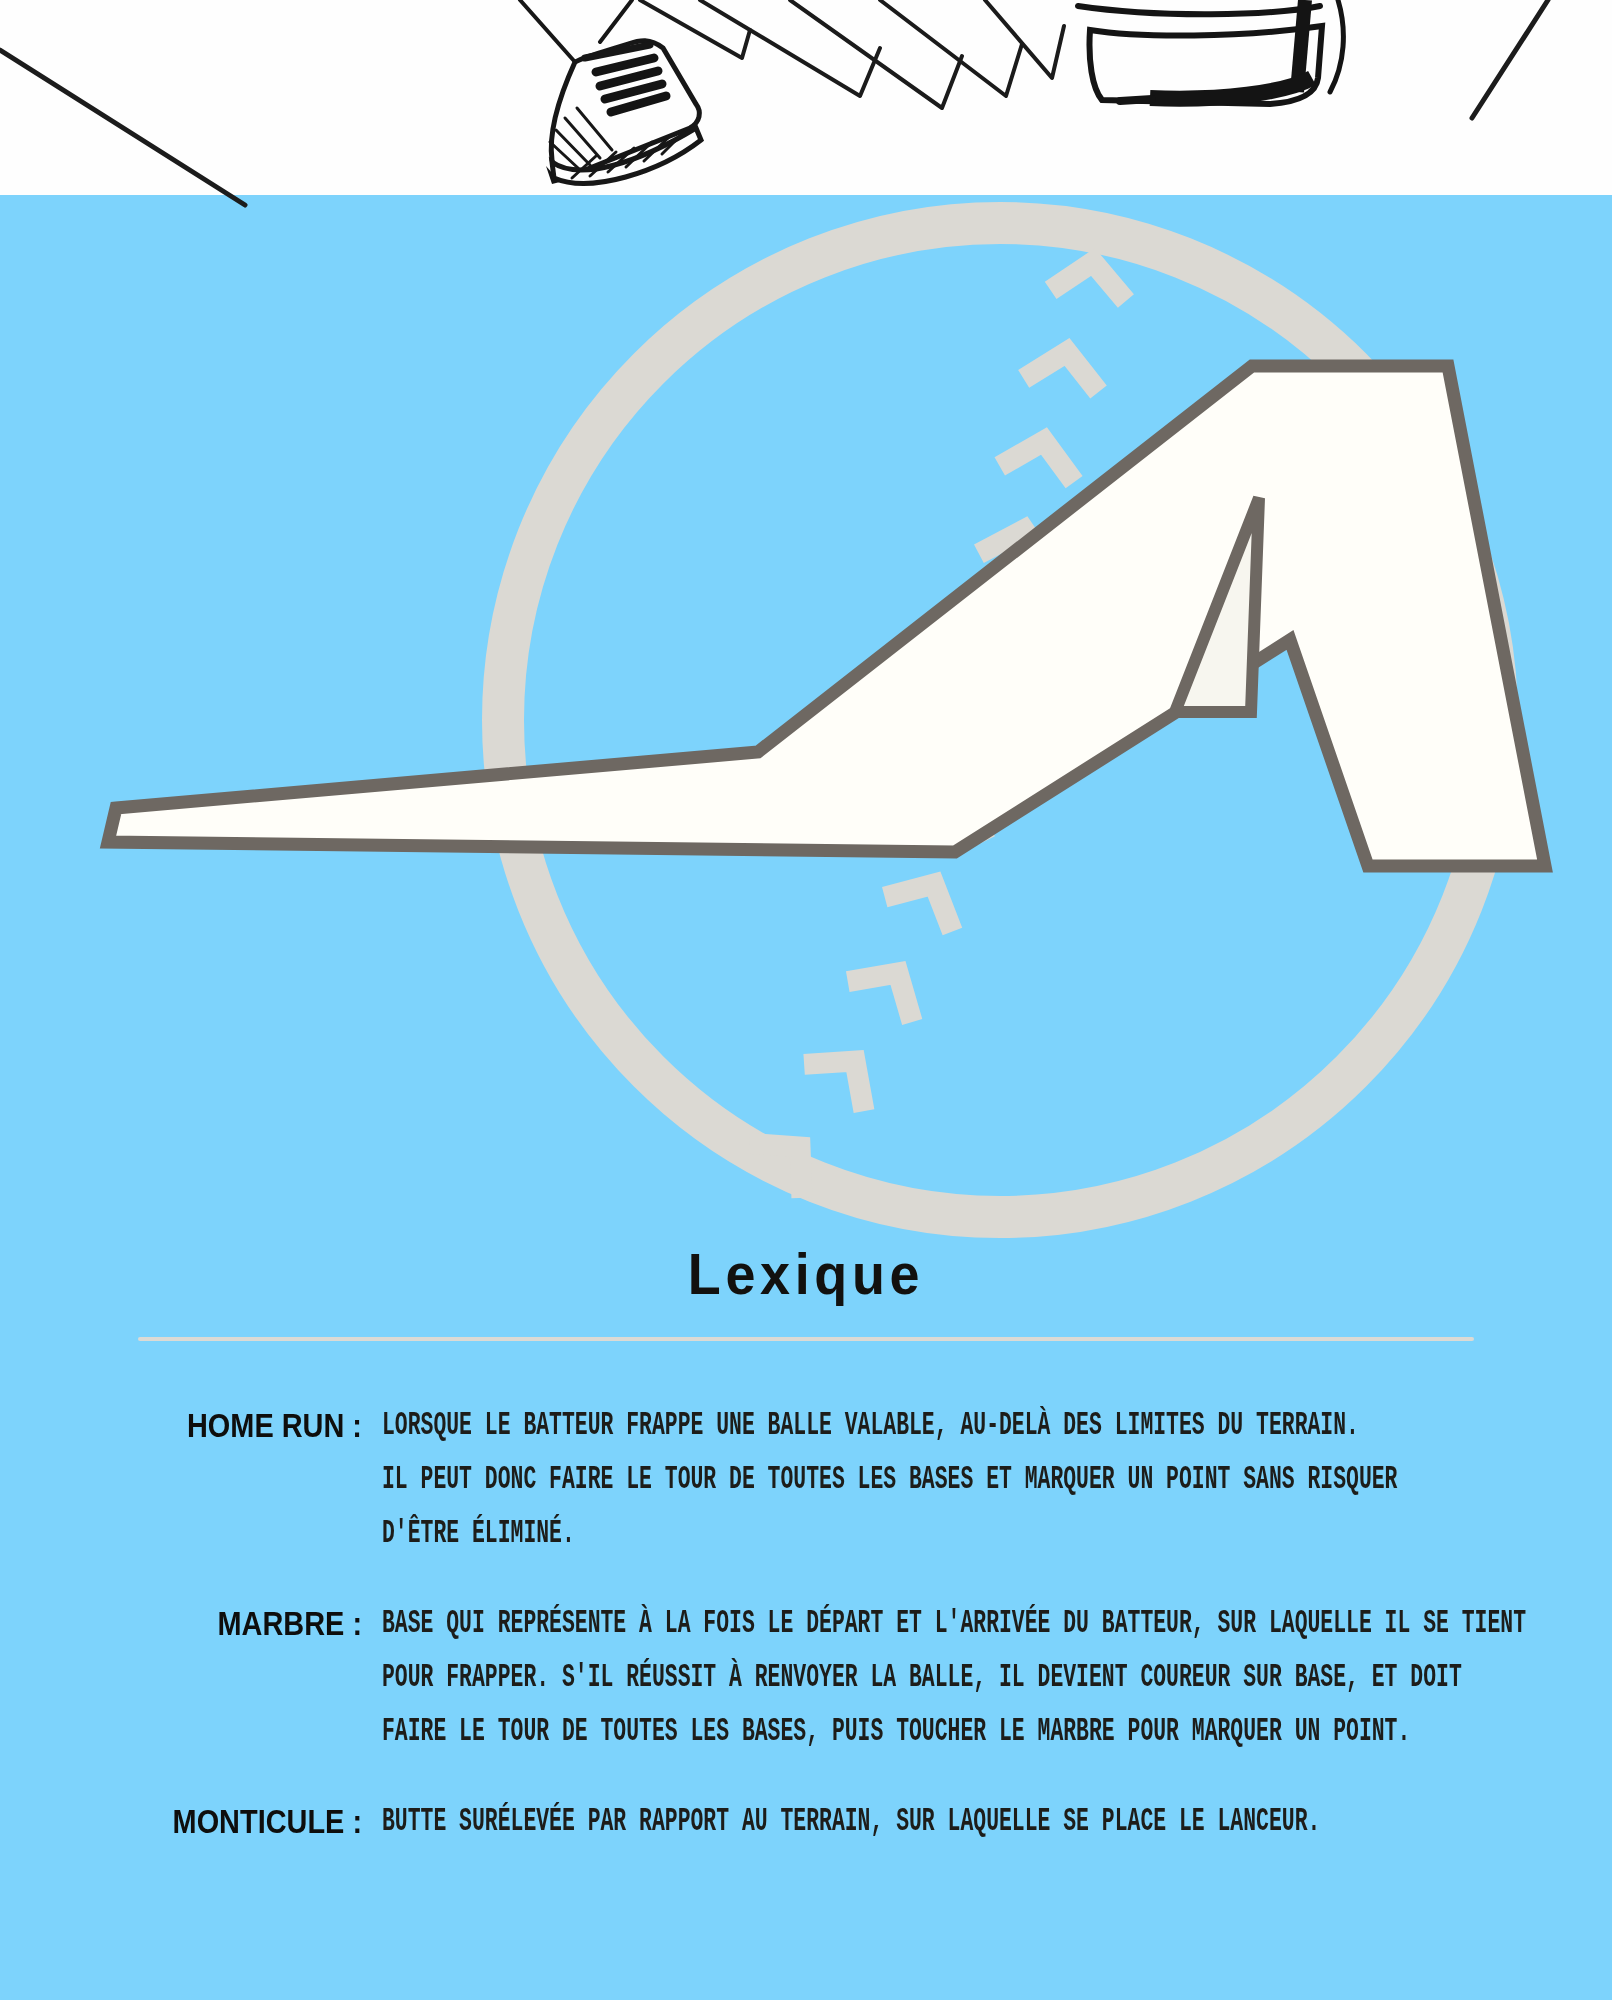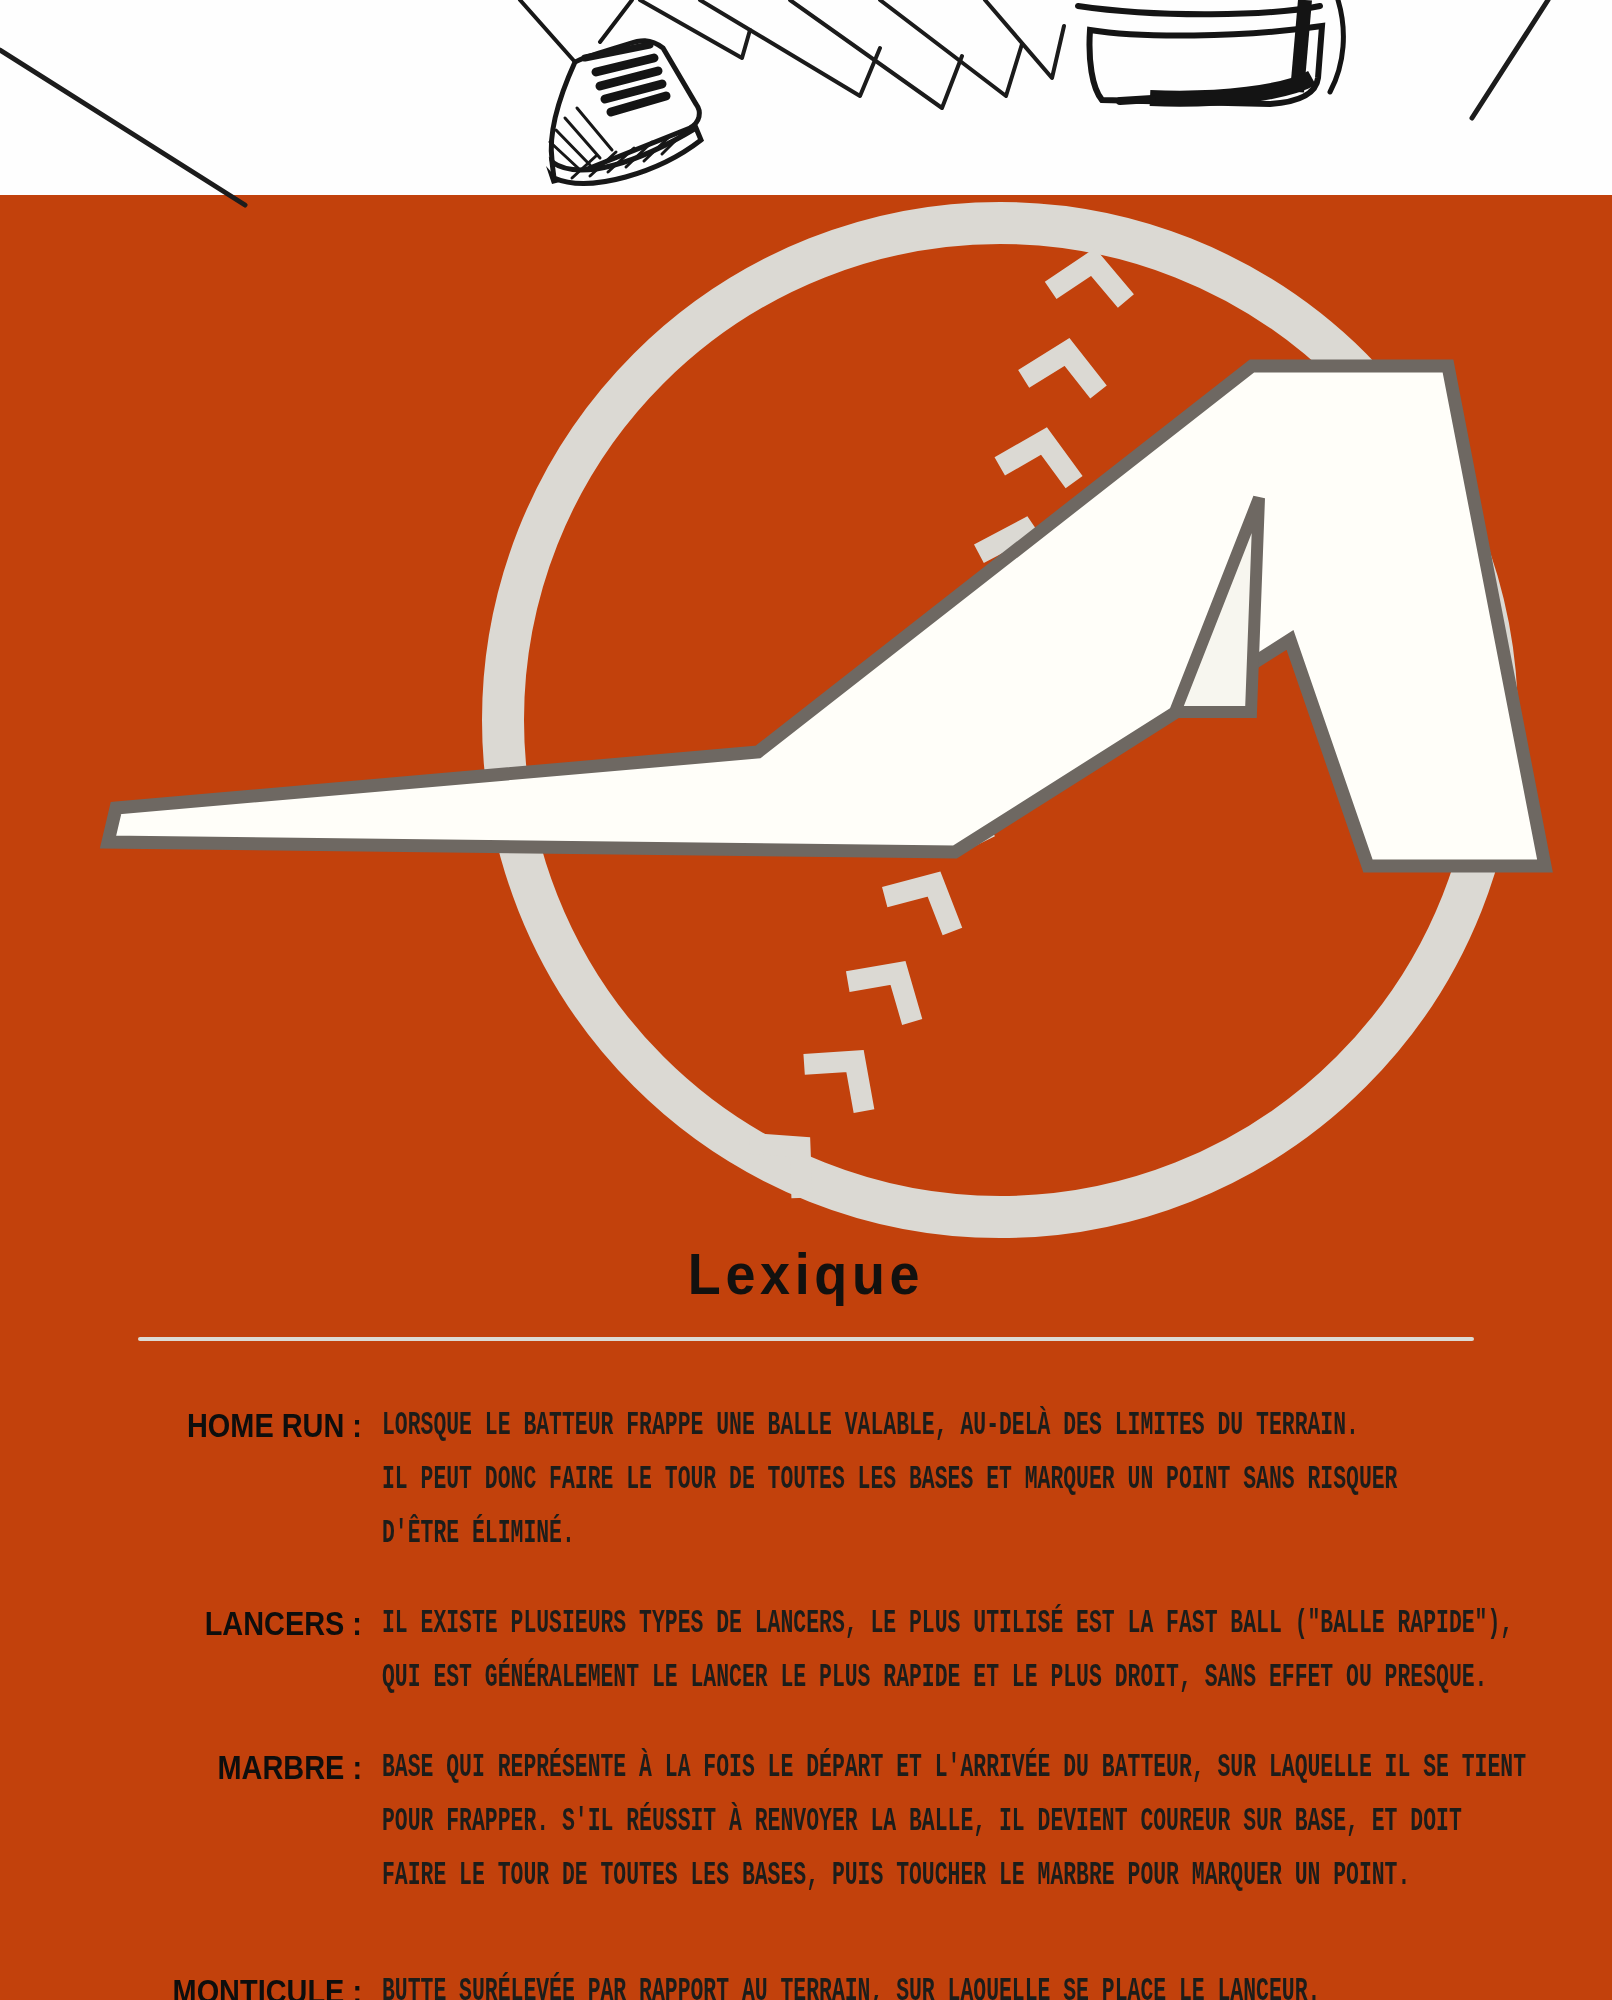--- a/index.html
+++ b/index.html
@@ -1,18 +1,18 @@
 <!DOCTYPE html>
 <html><head>
 <meta charset="utf-8">
 <style>
   html,body{margin:0;padding:0;background:#e8e7e2;}
   .page{
     position:relative;width:1612px;height:2000px;overflow:hidden;
-    background:#c2410c;font-family:"Liberation Sans",sans-serif;
+    background:#7dd3fc;font-family:"Liberation Sans",sans-serif;
   }
   .layer{position:absolute;top:0;left:0;}
   
   .lexique{
     position:absolute;top:1240px;left:0;width:100%;text-align:center;
     font-size:58px;font-weight:bold;letter-spacing:5px;color:#12110f;
     transform:scaleX(.93);
   }
   
   .divider{
@@ -124,27 +124,20 @@
   <div class="glossary">
     <div class="entry">
       <div class="term">HOME RUN :</div>
       <div class="def">
           <div class="def-line">LORSQUE LE BATTEUR FRAPPE UNE BALLE VALABLE, AU-DELÀ DES LIMITES DU TERRAIN.</div>
           <div class="def-line">IL PEUT DONC FAIRE LE TOUR DE TOUTES LES BASES ET MARQUER UN POINT SANS RISQUER</div>
           <div class="def-line">D'ÊTRE ÉLIMINÉ.</div>
         </div>
     </div>
 
-    <div class="entry">
-      <div class="term">LANCERS :</div>
-      <div class="def">
-          <div class="def-line">IL EXISTE PLUSIEURS TYPES DE LANCERS, LE PLUS UTILISÉ EST LA FAST BALL ("BALLE RAPIDE"),</div>
-          <div class="def-line">QUI EST GÉNÉRALEMENT LE LANCER LE PLUS RAPIDE ET LE PLUS DROIT, SANS EFFET OU PRESQUE.</div>
-        </div>
-    </div>
 
     <div class="entry">
       <div class="term">MARBRE :</div>
       <div class="def">
           <div class="def-line">BASE QUI REPRÉSENTE À LA FOIS LE DÉPART ET L'ARRIVÉE DU BATTEUR, SUR LAQUELLE IL SE TIENT</div>
           <div class="def-line">POUR FRAPPER. S'IL RÉUSSIT À RENVOYER LA BALLE, IL DEVIENT COUREUR SUR BASE, ET DOIT</div>
           <div class="def-line">FAIRE LE TOUR DE TOUTES LES BASES, PUIS TOUCHER LE MARBRE POUR MARQUER UN POINT.</div>
         </div>
     </div>
 

